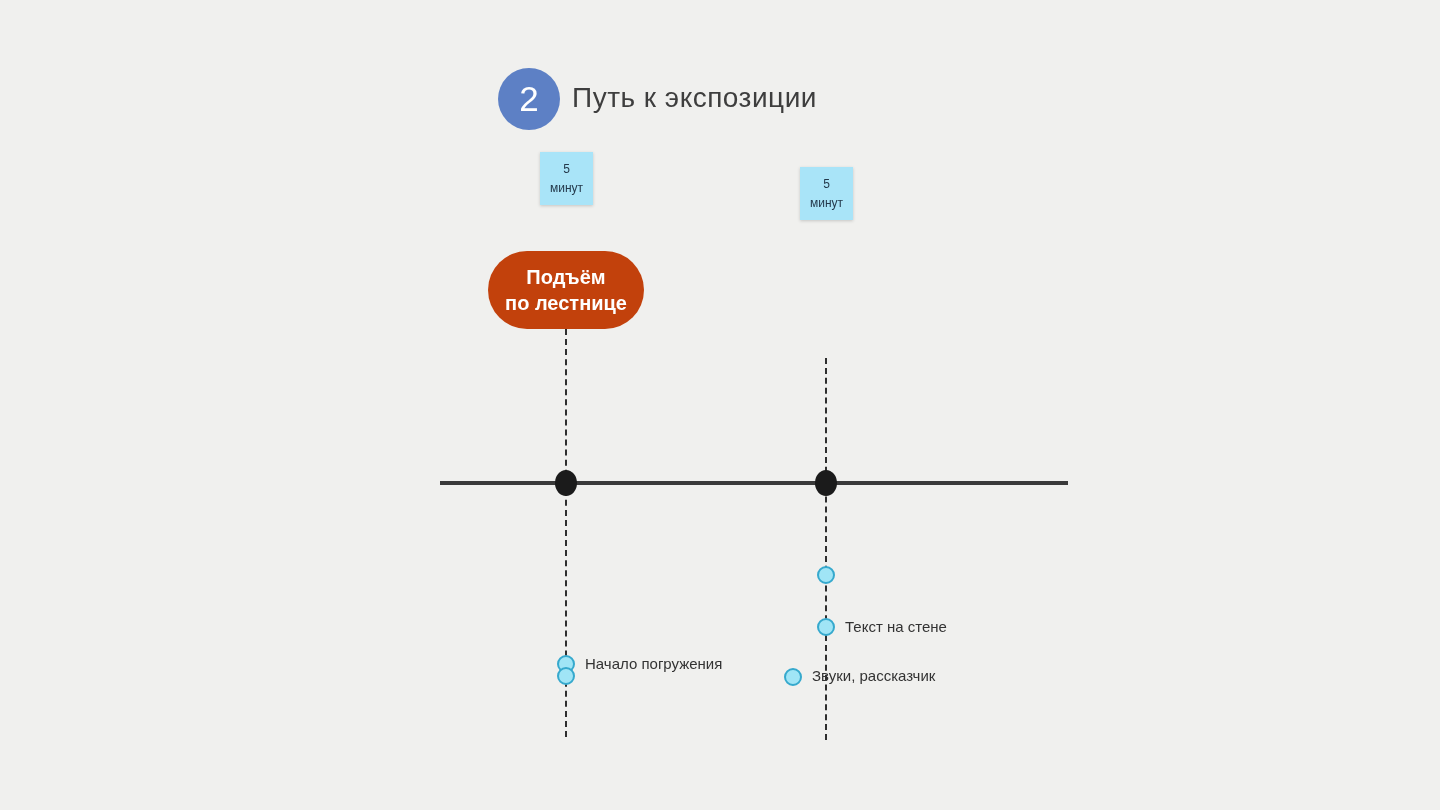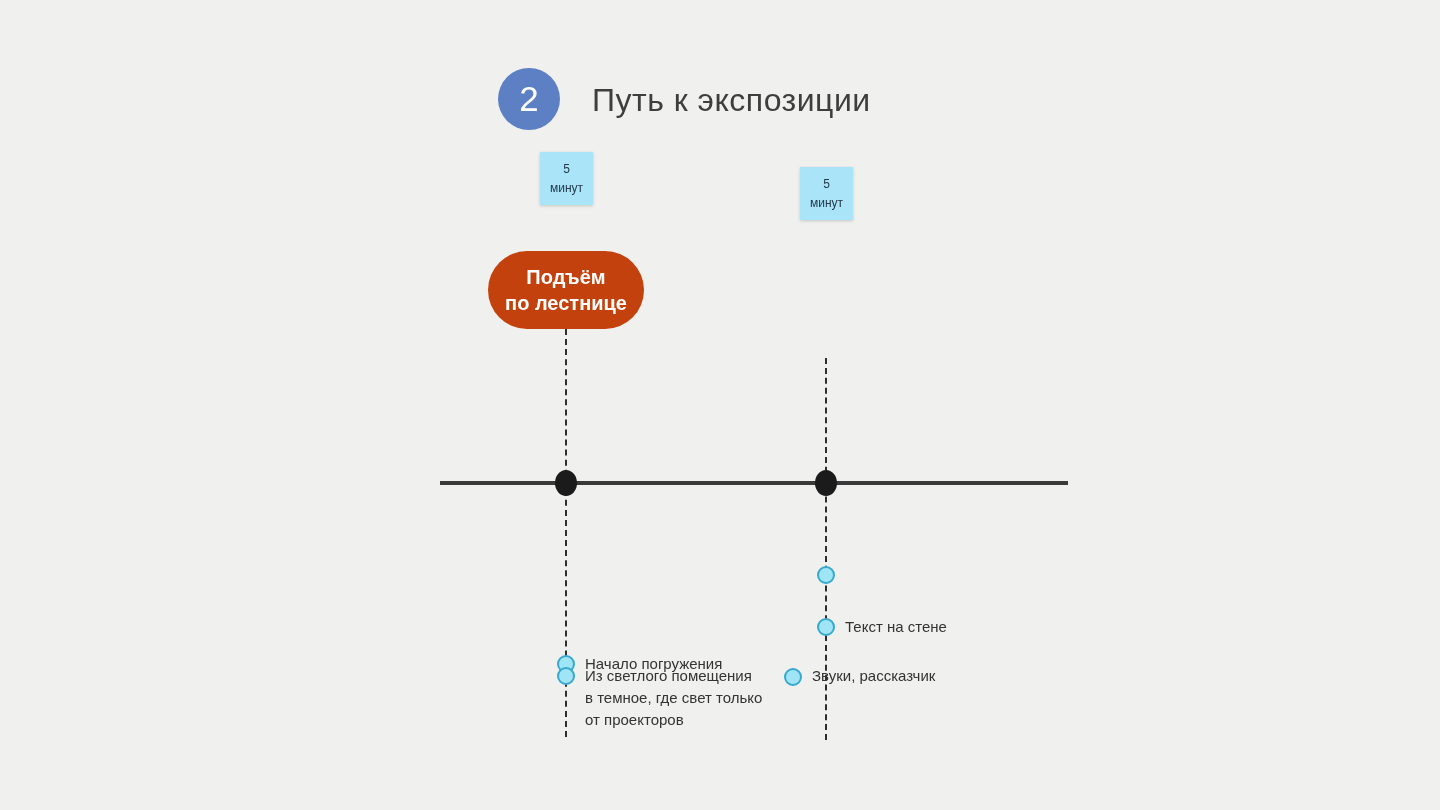--- a/index.html
+++ b/index.html
@@ -15,22 +15,22 @@
   
   .step-badge {
     position: absolute; left: 498px; top: 68px;
     width: 62px; height: 62px; border-radius: 50%;
     background: #5d80c5; color: #ffffff;
     display: flex; align-items: center; justify-content: center;
     font-size: 35px; font-weight: 400;
   }
   .page-title {
     position: absolute; left: 572px; top: 82px;
-    font-size: 32px; font-weight: 400; color: #3e3e3e;
-    letter-spacing: 0.5px; white-space: nowrap; margin-left: 20px;
+    font-size: 28px; font-weight: 400; color: #3e3e3e;
+    letter-spacing: 0.5px; white-space: nowrap;
   }
 
   
   .sticky {
     position: absolute; width: 53px; height: 53px;
     background: #a9e4f8;
     box-shadow: 0 1px 3px rgba(0,0,0,0.18);
     display: flex; flex-direction: column; align-items: center; justify-content: center;
     font-size: 12px; line-height: 1.55; color: #24394b;
     text-align: center;
@@ -122,23 +122,20 @@
   <div class="timeline-line"></div>
   <div class="timeline-dot dot-1"></div>
   <div class="timeline-dot dot-2"></div>
 
   <div class="note ln2">
     <span class="note-bullet"></span>
     <div class="note-text">Начало погружения</div>
   </div>
   <div class="note ln3">
     <span class="note-bullet"></span>
-    <div class="note-text">Из светлого помещения
-в темное, где свет только
-от проекторов</div>
   </div>
 
   <div class="note rn1">
     <span class="note-bullet"></span>
   </div>
   <div class="note rn2">
     <span class="note-bullet"></span>
     <div class="note-text">Текст на стене</div>
   </div>
   <div class="note rn3">

